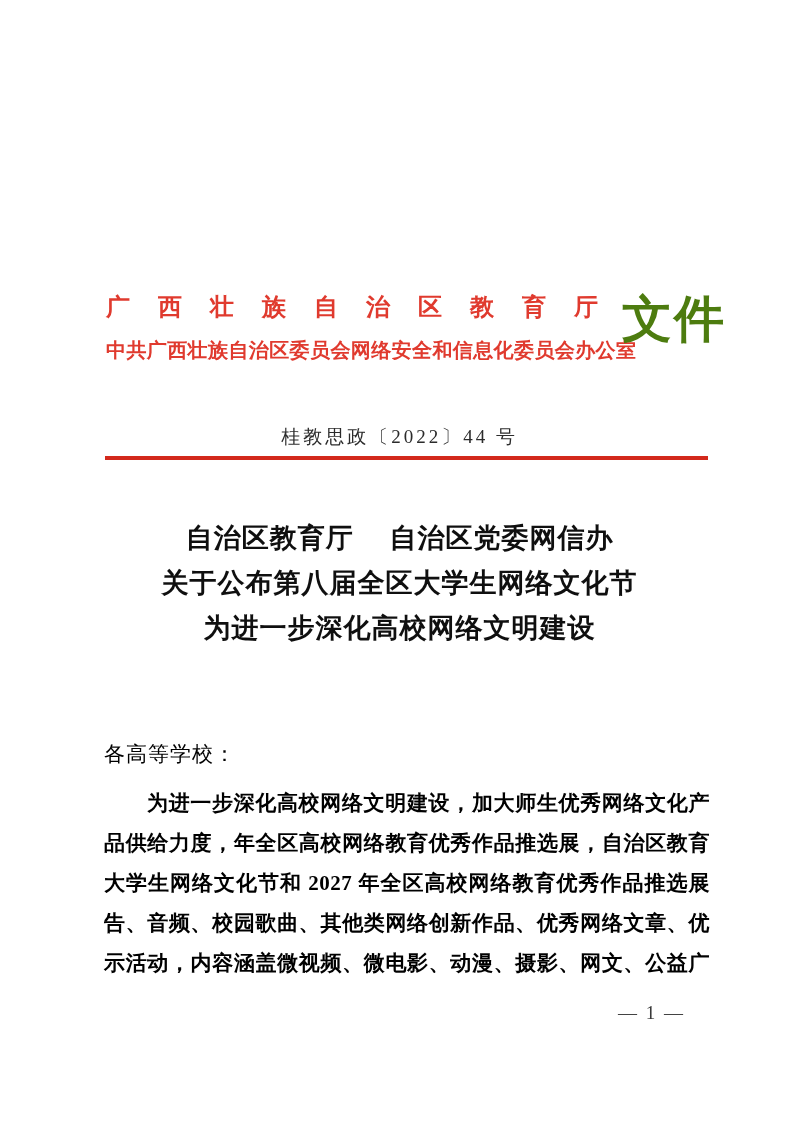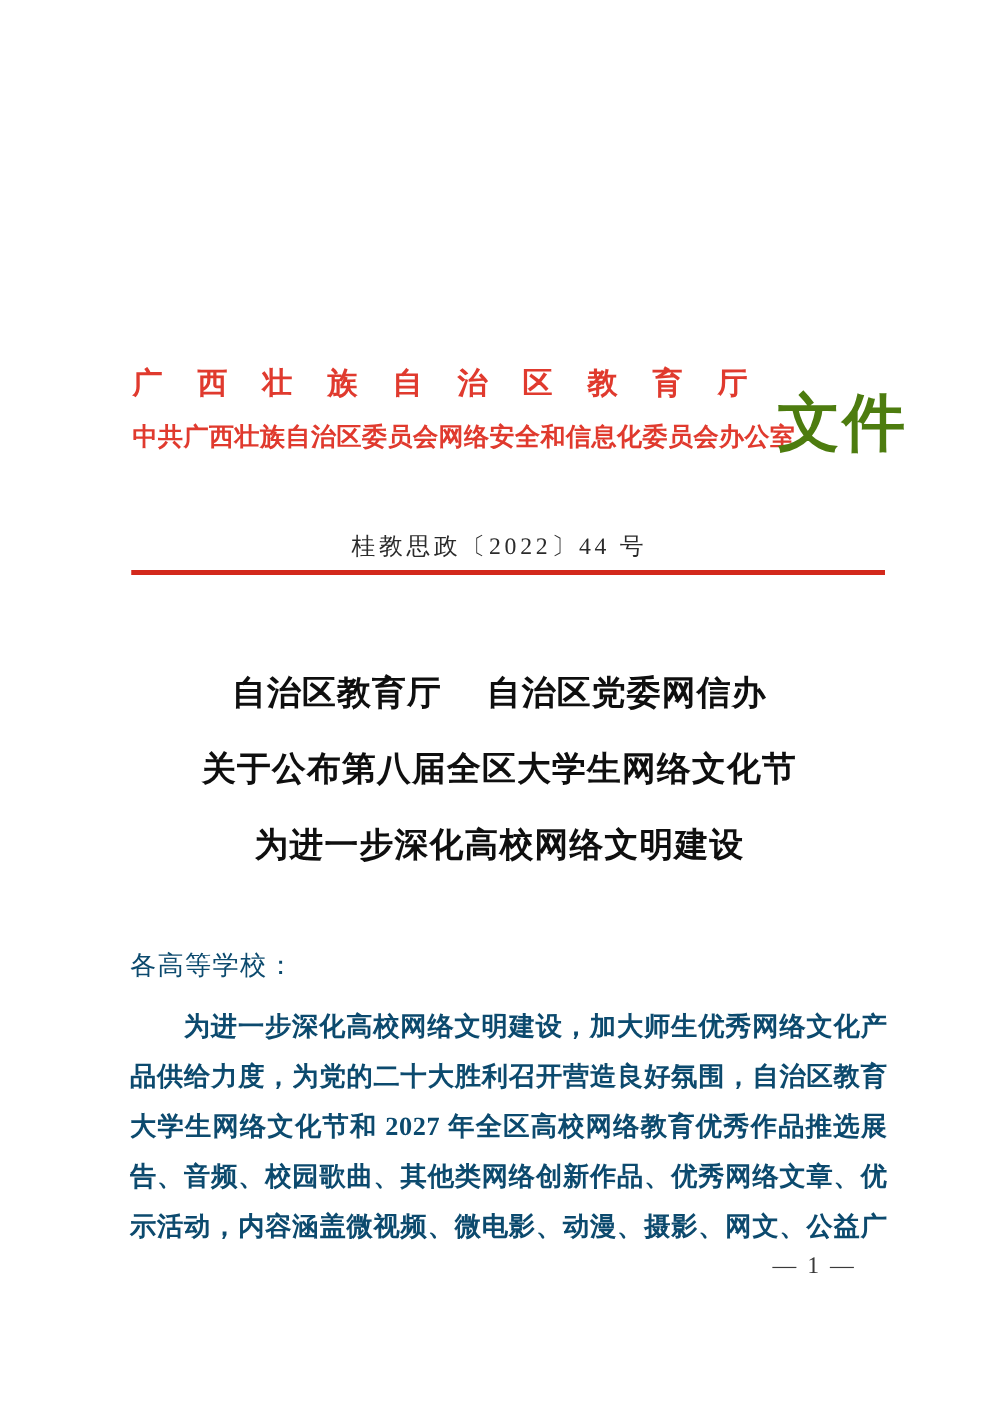--- a/index.html
+++ b/index.html
@@ -12,21 +12,21 @@
     font-family: "Liberation Serif", "DejaVu Serif", serif;
   }
 
   
   .letterhead {
     position: absolute;
     top: 294px;
     left: 106px;
     width: 606px;
     display: flex;
-    align-items: flex-end;
+    align-items: flex-start;
   }
   .letterhead-left { width: 512px; flex: 0 0 512px; }
   .org-line1 {
     color: #e03a2e;
     font-size: 24px;
     font-weight: 600;
     letter-spacing: 2px;
     white-space: nowrap;
     line-height: 26px;
   }
@@ -79,30 +79,29 @@
     width: 699px;
     text-align: center;
     color: #0f0f0f;
   }
   .title-line {
     font-size: 27px;
     font-weight: 700;
     line-height: 45px;
     letter-spacing: 1px;
     white-space: nowrap;
-    margin-top: 16px;
   }
 
   
   .doc-body {
     position: absolute;
-    top: 752px;
+    top: 734px;
     left: 104px;
     width: 606px;
-    color: #0c4a6e;
+    color: #000000;
     font-size: 21px;
     line-height: 40px;
   }
   .salutation {
     text-align: left;
     margin-bottom: 9px;
     letter-spacing: 1px;
   }
   .para-line {
     text-align: justify;
@@ -143,21 +142,21 @@
 
   <div class="doc-title">
     <div class="title-line">自治区教育厅　 自治区党委网信办</div>
     <div class="title-line">关于公布第八届全区大学生网络文化节</div>
     <div class="title-line">为进一步深化高校网络文明建设</div>
   </div>
 
   <div class="doc-body">
     <div class="salutation">各高等学校：</div>
     <div class="para-line indent">为进一步深化高校网络文明建设，加大师生优秀网络文化产</div>
-    <div class="para-line">品供给力度，为党的二十大胜利召开营造良好氛围，自治区教育</div>
+    <div class="para-line">品供给力度，年全区高校网络教育优秀作品推选展，自治区教育</div>
     <div class="para-line">大学生网络文化节和 2027 年全区高校网络教育优秀作品推选展</div>
     <div class="para-line">告、音频、校园歌曲、其他类网络创新作品、优秀网络文章、优</div>
     <div class="para-line">示活动，内容涵盖微视频、微电影、动漫、摄影、网文、公益广</div>
   </div>
 
   <div class="page-number">— 1 —</div>
 
 </div>
 
 </body></html>

